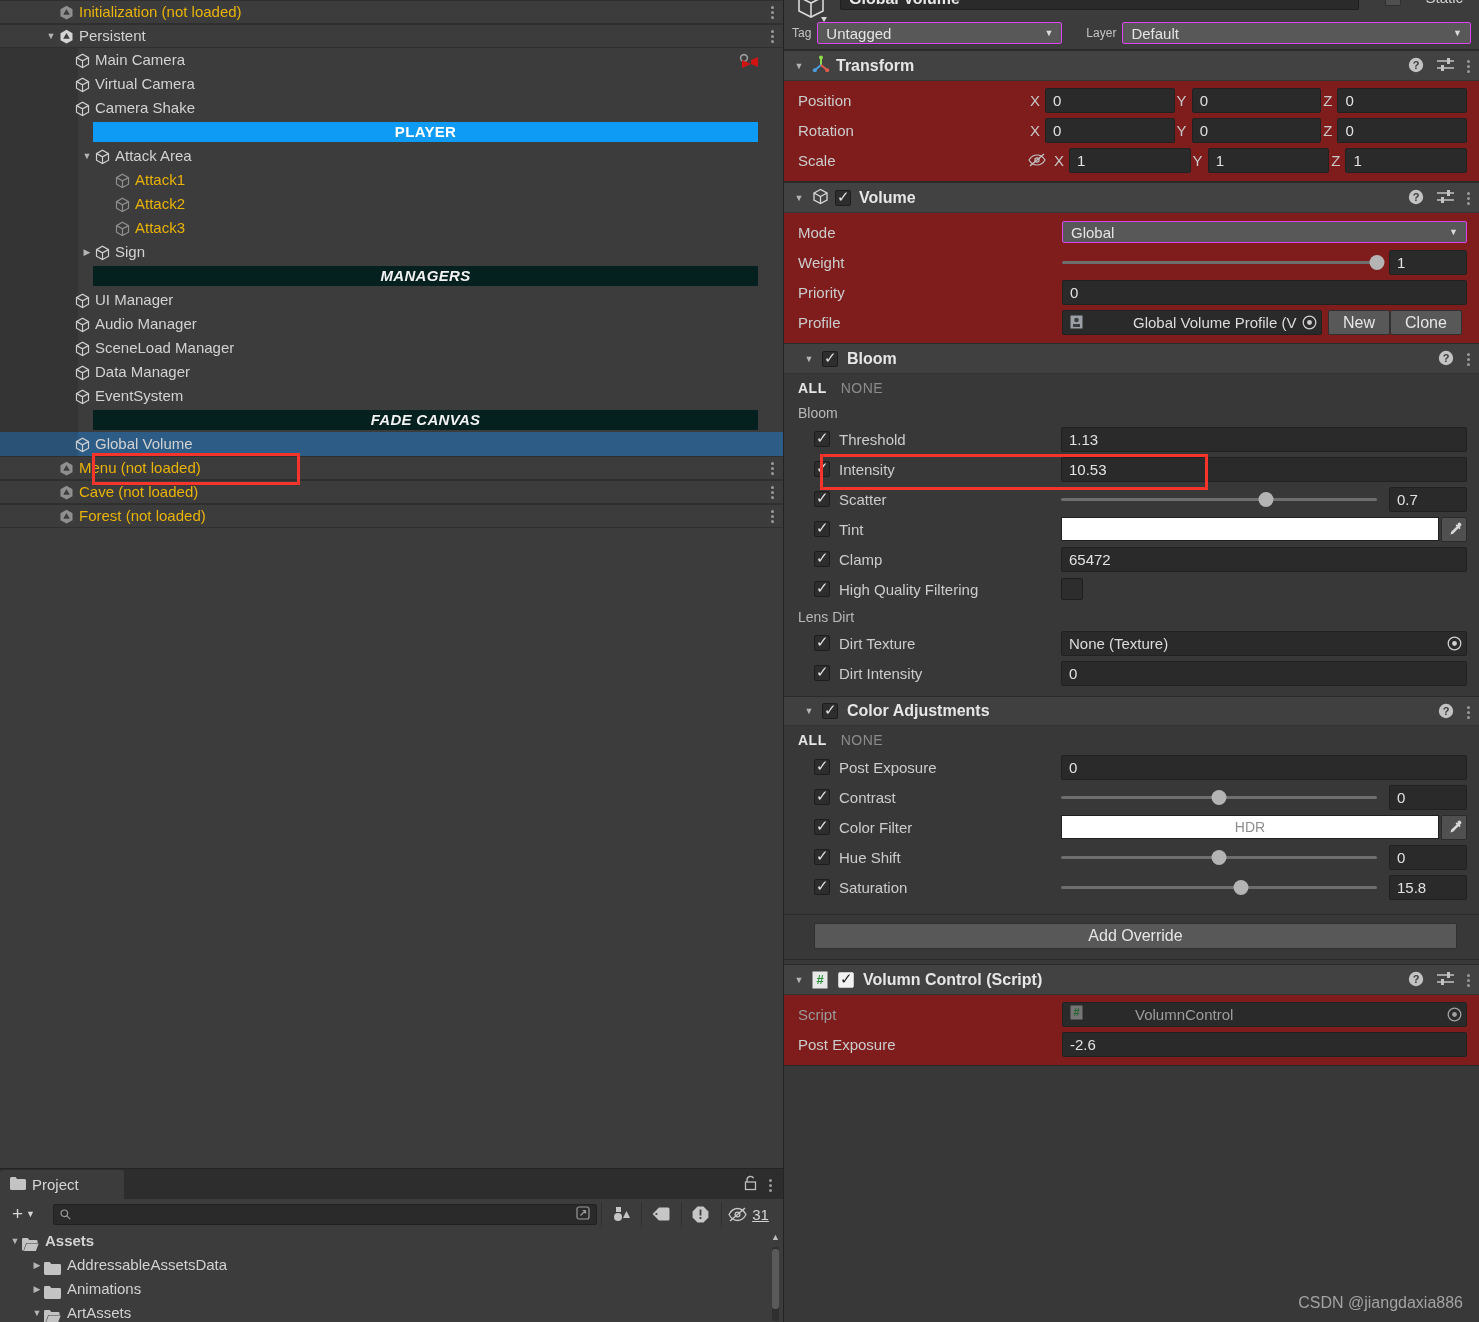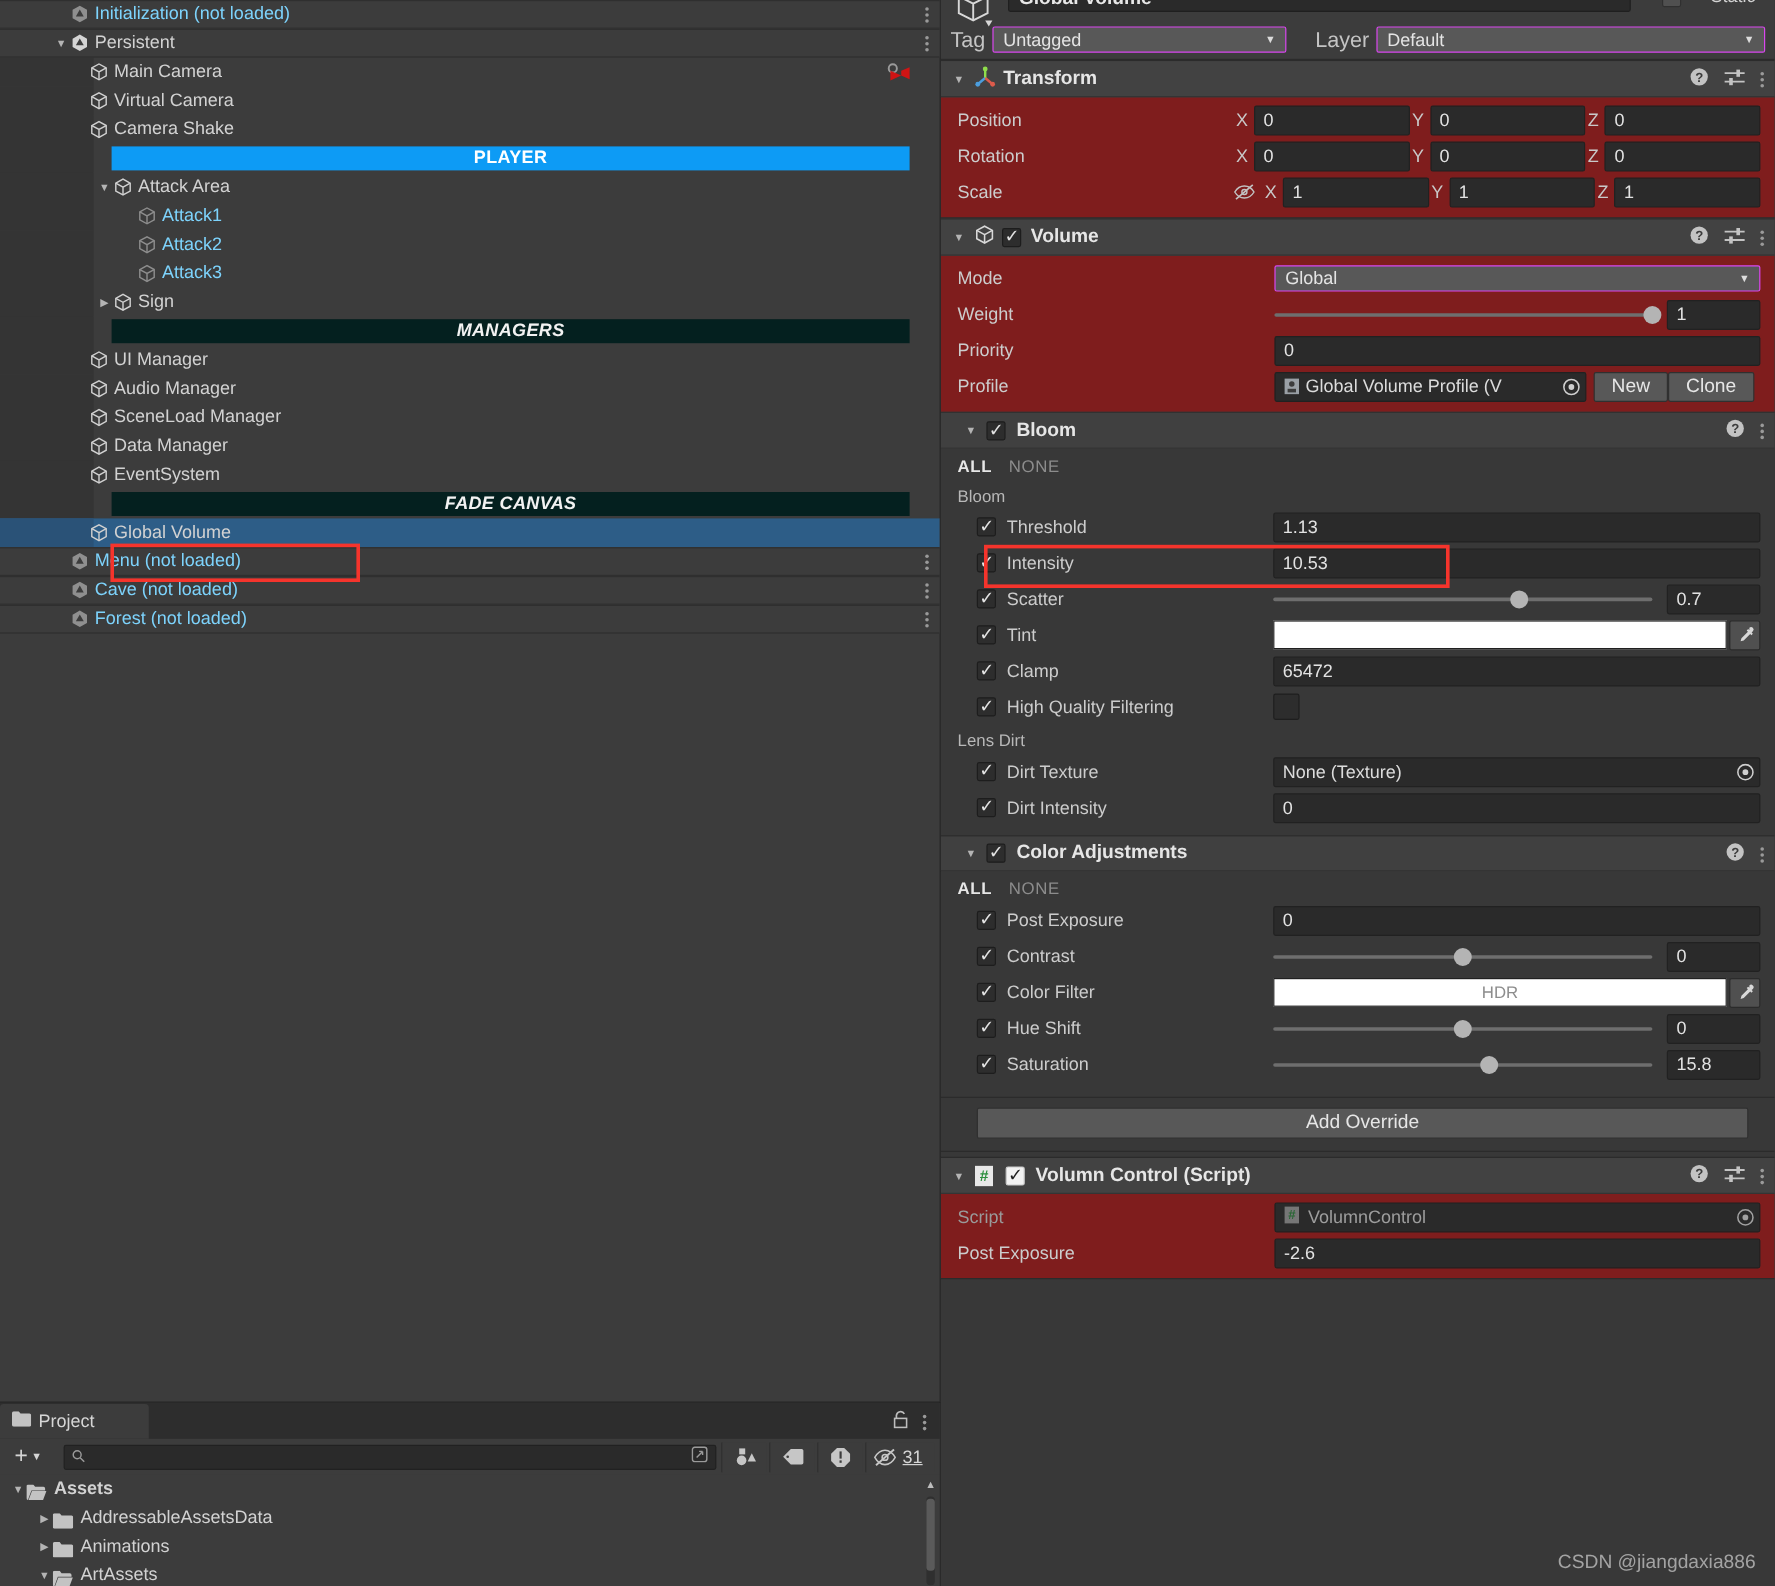--- a/index.html
+++ b/index.html
@@ -22,21 +22,21 @@
   .hier-rows { position:relative; }
   .row { position:relative; height:24px; line-height:24px; white-space:nowrap; display:flex; align-items:center; }
   .scene-row { background:#3c3c3c; border-top:1px solid #2f2f2f; border-bottom:1px solid #2f2f2f; }
   .gutter { position:absolute; left:0; top:0; bottom:0; width:78px; background:#343434; }
   .indent { display:inline-block; }
   .twisty { width:14px; display:inline-block; text-align:center; color:#b4b4b4; font-size:9px; flex:0 0 14px; }
   .twisty.empty{ color:transparent; }
   .icon-unity { width:18px; height:16px; display:inline-block; flex:0 0 18px; position:relative; margin-right:3px;}
   .icon-go { width:18px; height:16px; display:inline-block; flex:0 0 18px; position:relative; margin-right:3px;}
   .lbl { font-size:15px; }
-  .dim { color:#7dd3fc; }
+  .dim { color:#eab308; }
   .kebab { position:absolute; right:8px; top:50%; transform:translateY(-50%); width:4px; height:16px; }
   .kebab i { display:block; width:3px;height:3px;background:#9a9a9a;border-radius:50%;margin:2px 0; }
   .banner { position:absolute; left:93px; right:25px; top:2px; height:20px; display:flex;align-items:center;justify-content:center;
             font-style:italic; font-weight:bold; font-size:15px; letter-spacing:.3px; }
   .banner.player { background:#0d9bf5; color:#ffffff; font-style:normal; }
   .banner.dark { background:#04201f; color:#f2f2f2; }
   .row.selected { background:#2d5d87; }
   .row.selected .gutter { background:#2a5277; }
   .cam-icon { position:absolute; right:22px; top:4px; width:22px; height:16px; }
 
@@ -65,21 +65,21 @@
 
   
   .inspector { width:695px; height:1322px; background:#383838; position:relative; overflow:hidden; }
   .insp-head { height:50px; background:#3c3c3c; position:relative; border-bottom:1px solid #2b2b2b;}
   .go-icon-big { position:absolute; left:10px; top:-12px; width:40px; height:40px; }
   .name-field { position:absolute; left:56px; top:-12px; right:120px; height:22px; background:#2a2a2a; border:1px solid #1f1f1f;
                 border-radius:2px; color:#e8e8e8; font-weight:bold; font-size:16px; padding-left:8px; line-height:20px; overflow:hidden;}
   .static-cb { position:absolute; right:78px; top:-10px; width:16px;height:16px;background:#505050;border:1px solid #303030;border-radius:2px;}
   .static-lbl{ position:absolute; right:16px; top:-11px; color:#d2d2d2;}
   .taglayer { position:absolute; left:0; right:0; top:20px; height:26px; display:flex; align-items:center; padding:0 8px;}
-  .tl-label{ color:#c4c4c4; font-size:18px; margin-right:6px; }
+  .tl-label{ color:#c4c4c4; font-size:12px; margin-right:6px; }
   .dropdown { background:#585858; border:1px solid #d946ef; border-radius:2px; height:22px; display:flex; align-items:center;
               padding:0 4px 0 8px; color:#e4e4e4; position:relative; font-size:15px;}
   .dropdown .caret { position:absolute; right:8px; top:50%; transform:translateY(-50%); font-size:9px; color:#dcdcdc;}
 
   .comp { background:#3c3c3c; border-top:1px solid #2b2b2b; border-bottom:1px solid #2b2b2b; }
   .comp-head { height:30px; background:#424242; display:flex; align-items:center; padding:0 8px; gap:6px; position:relative; border-bottom:1px solid #343434;}
   .comp-title { font-weight:bold; font-size:16px; color:#e6e6e6; }
   .comp-head .right-icons { position:absolute; right:8px; top:0; height:30px; display:flex; align-items:center; gap:13px;}
   .comp-body { background:#7f1d1d; padding:4px 0 6px 0; }
   .frow { height:30px; display:flex; align-items:center; padding:0 12px 0 14px; }
@@ -100,21 +100,21 @@
   .allnone .none{ color:#8c8c8c; letter-spacing:.5px;}
   .slider { flex:1; height:25px; position:relative; display:flex; align-items:center; }
   .slider .bar{ position:absolute; left:0; right:0; height:3px; background:#6e6e6e; border-radius:2px;}
   .slider .knob{ position:absolute; width:15px;height:15px;border-radius:50%; background:#b4b4b4; transform:translateX(-50%);}
   .num-after { width:78px; flex:0 0 78px; margin-left:12px; }
   .color-swatch{ flex:1; height:24px; background:#ffffff; border:1px solid #202020; display:flex; align-items:center; justify-content:center;
                  color:#8d8d8d; font-size:14px;}
   .eyedrop{ width:26px; flex:0 0 26px; height:25px; background:#505050; border:1px solid #2b2b2b; border-radius:2px;
             display:flex;align-items:center;justify-content:center; margin-left:2px;}
   .objfield{ flex:1; display:flex; align-items:center; background:#2a2a2a; border:1px solid #212121; border-radius:2px; height:25px;
-             padding:0 0 0 7px; color:#dcdcdc; font-size:15px; overflow:hidden; position:relative;}
+             padding:0 0 0 7px; color:#dcdcdc; font-size:15px; overflow:hidden; position:relative;gap:45px;}
   .objfield .sel-dot{ position:absolute; right:2px; top:2px; width:20px;height:19px; display:flex;align-items:center;justify-content:center;}
   .profile-row .objfield{ flex:0 0 260px; }
   .btn { background:#585858; border:1px solid #303030; border-radius:2px; height:25px; line-height:23px; text-align:center;
          color:#e6e6e6; font-size:16px; padding:0 14px; }
   .wide-btn{ display:block; margin:8px 22px 10px 30px; height:26px; line-height:24px; }
   .add-comp{ width:340px; margin:18px auto 0 auto; height:28px; line-height:26px; }
   .volp-icon { width:14px;height:15px;flex:0 0 14px;margin-right:4px; }
   .script-icon { width:16px;height:18px;flex:0 0 16px; margin-right:4px; }
   .watermark{ position:absolute; right:16px; bottom:10px; color:#a3a3a3; font-size:16px; }
   .sep-line{ height:1px; background:#2b2b2b; }

